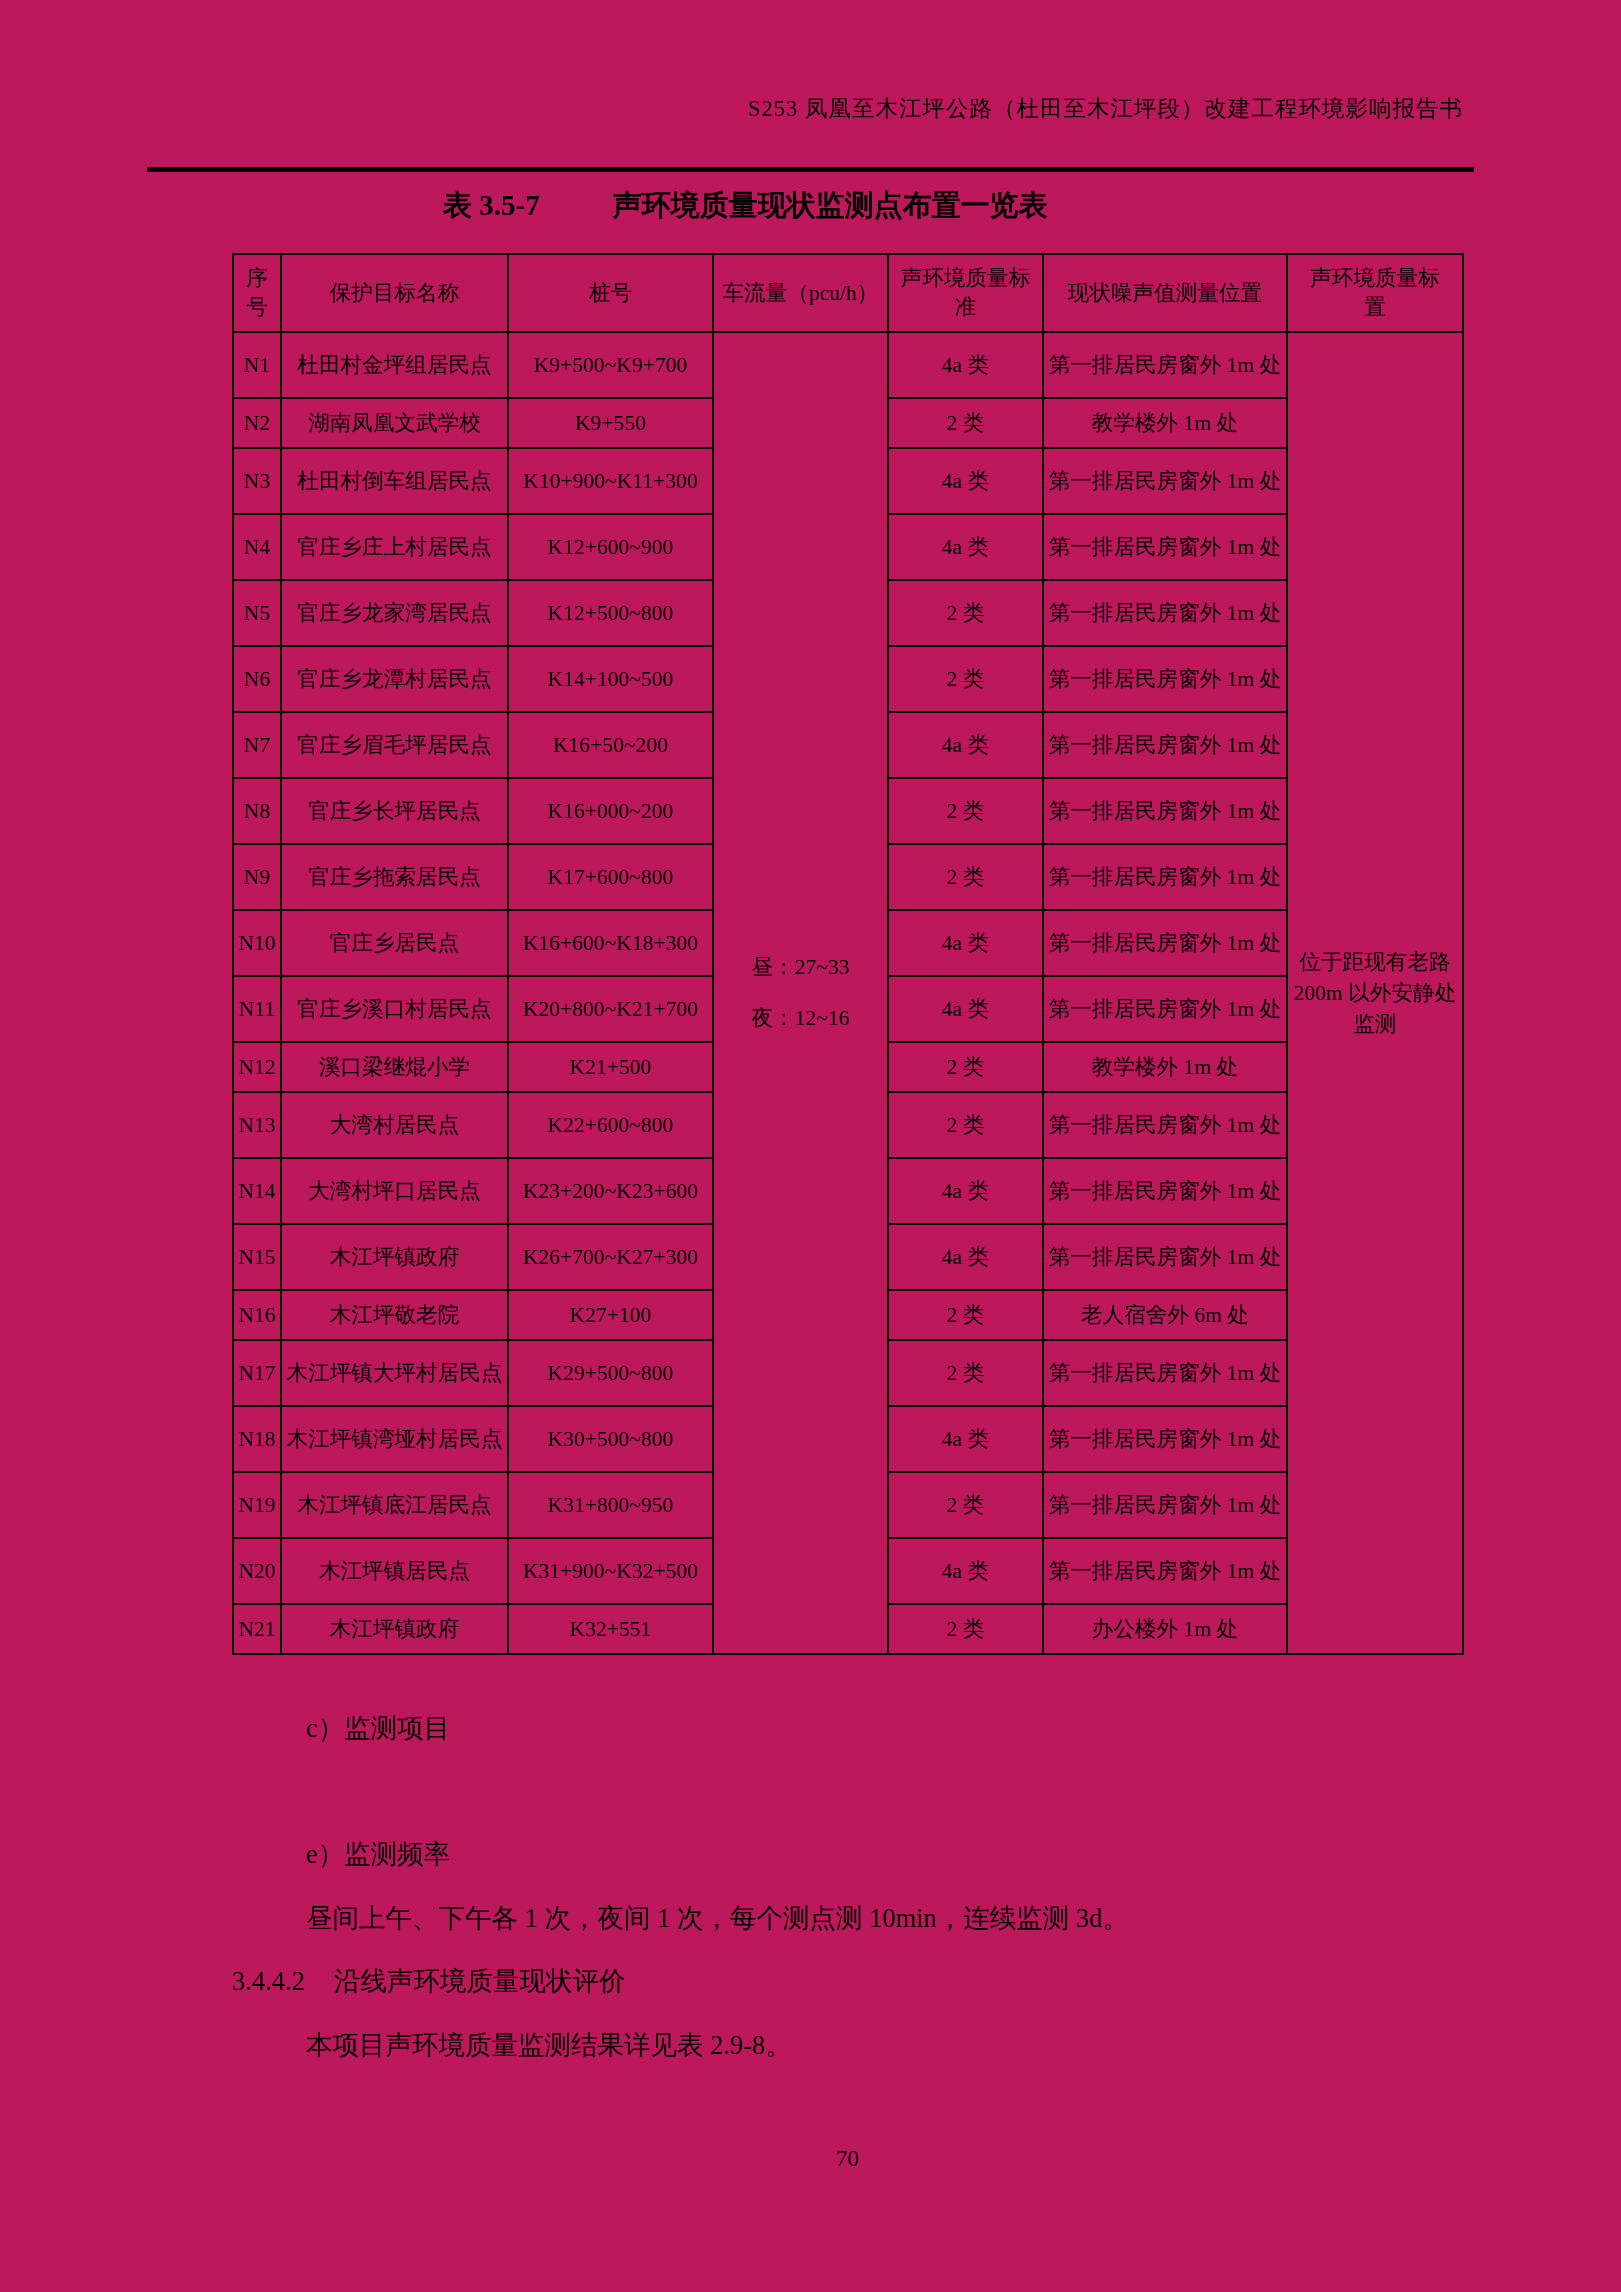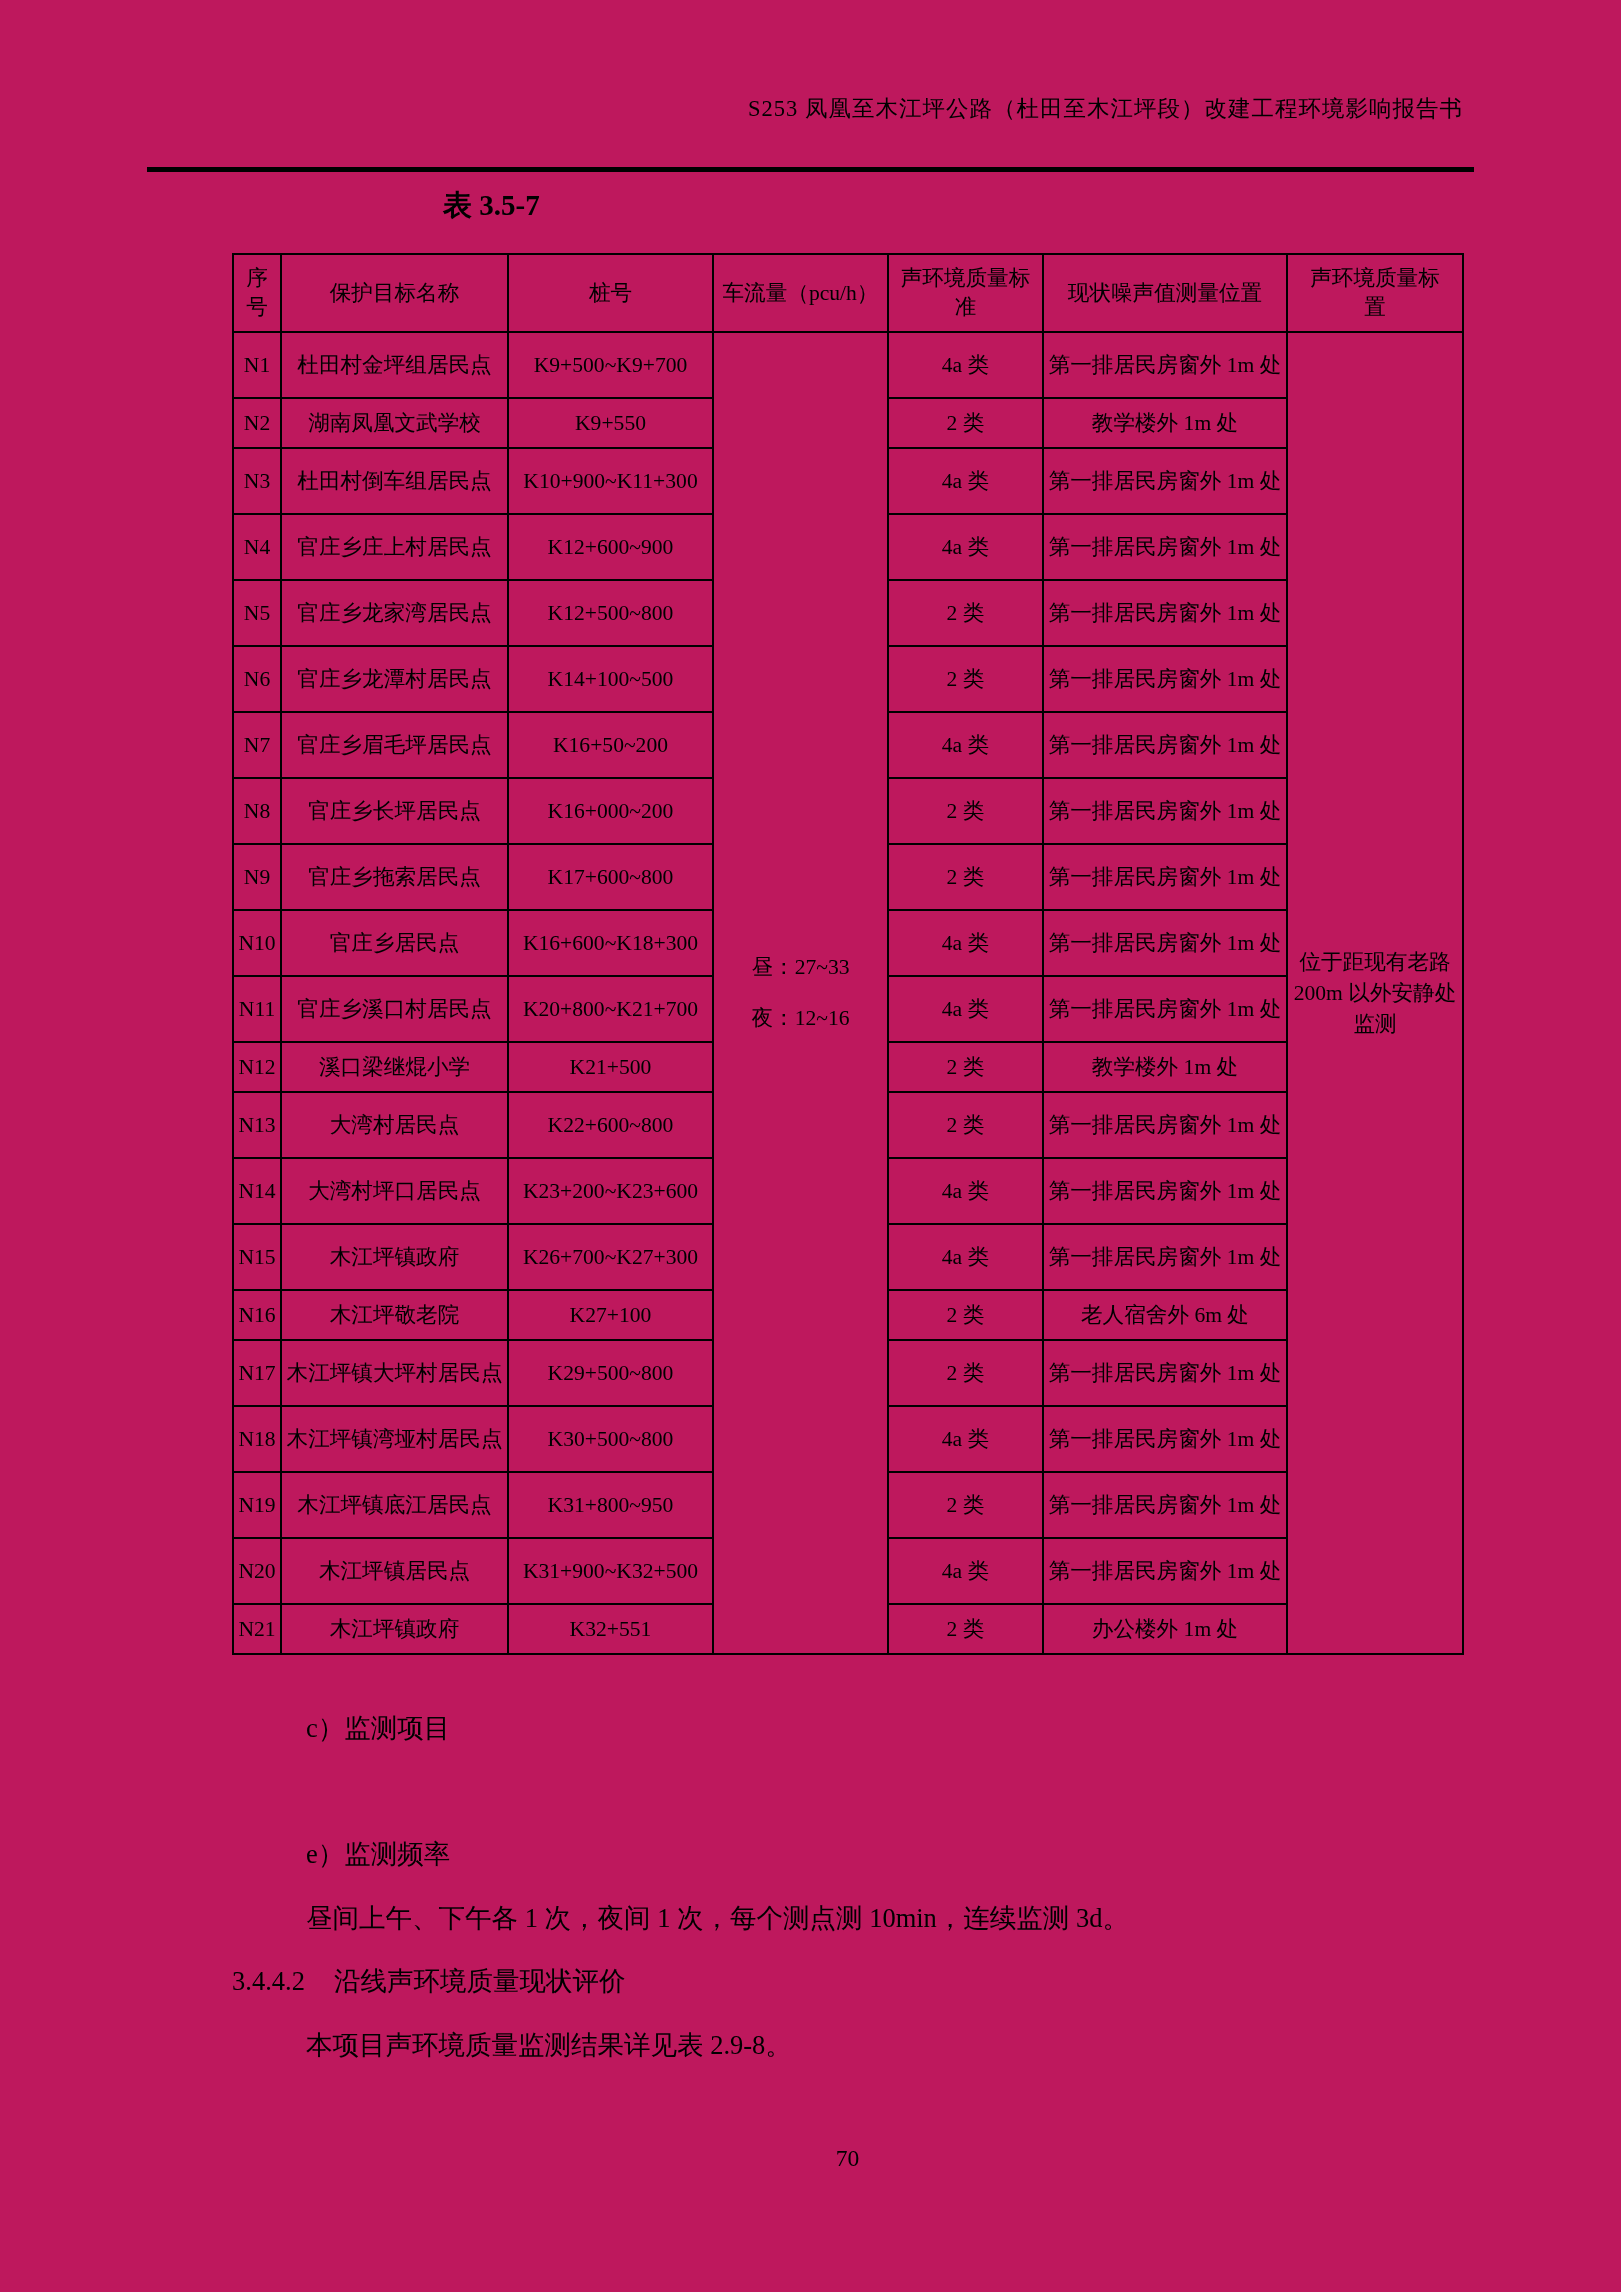--- a/index.html
+++ b/index.html
@@ -72,20 +72,21 @@
 </head>
 <body>
 
 <div class="page">
 
   <div class="report-header">S253 凤凰至木江坪公路（杜田至木江坪段）改建工程环境影响报告书</div>
   <div class="header-rule"></div>
 
   <div class="table-caption">
     <span>表 3.5-7</span>
+    <span>声环境质量现状监测点布置一览表</span>
   </div>
 
   <table class="monitor">
     <colgroup>
       <col style="width:48px">
         <col style="width:227px">
         <col style="width:205px">
       <col style="width:175px">
         <col style="width:155px">
         <col style="width:244px">

